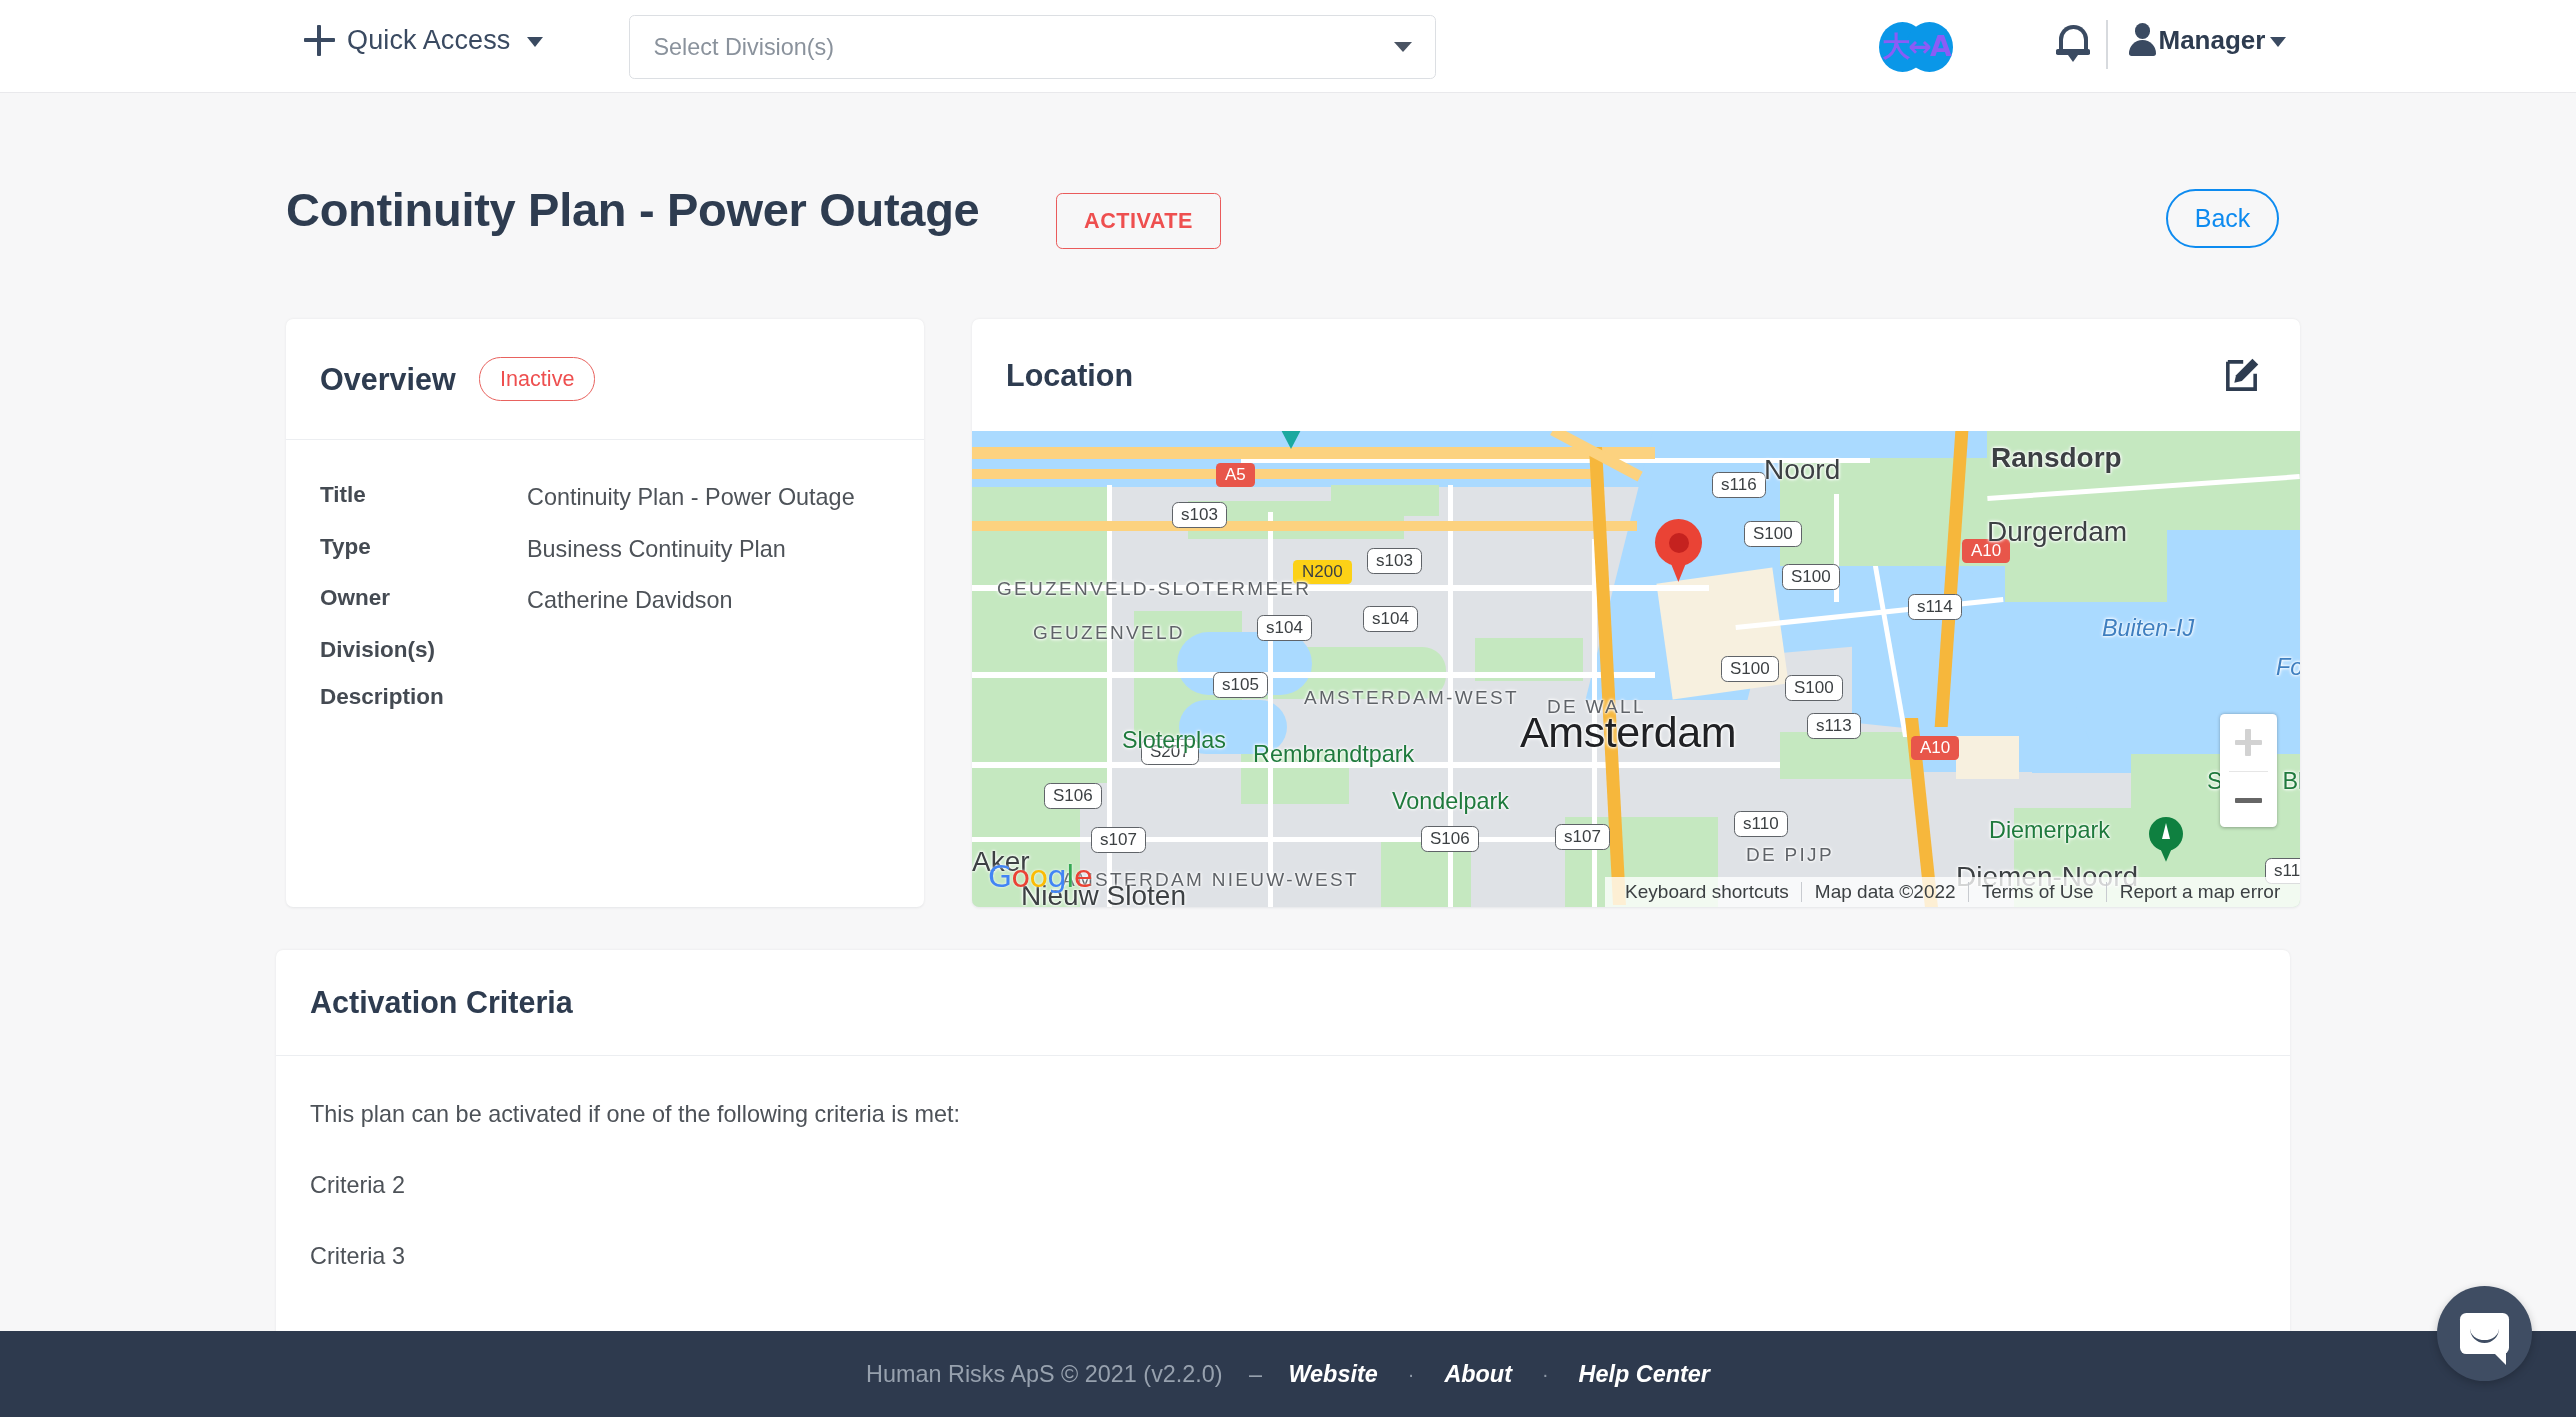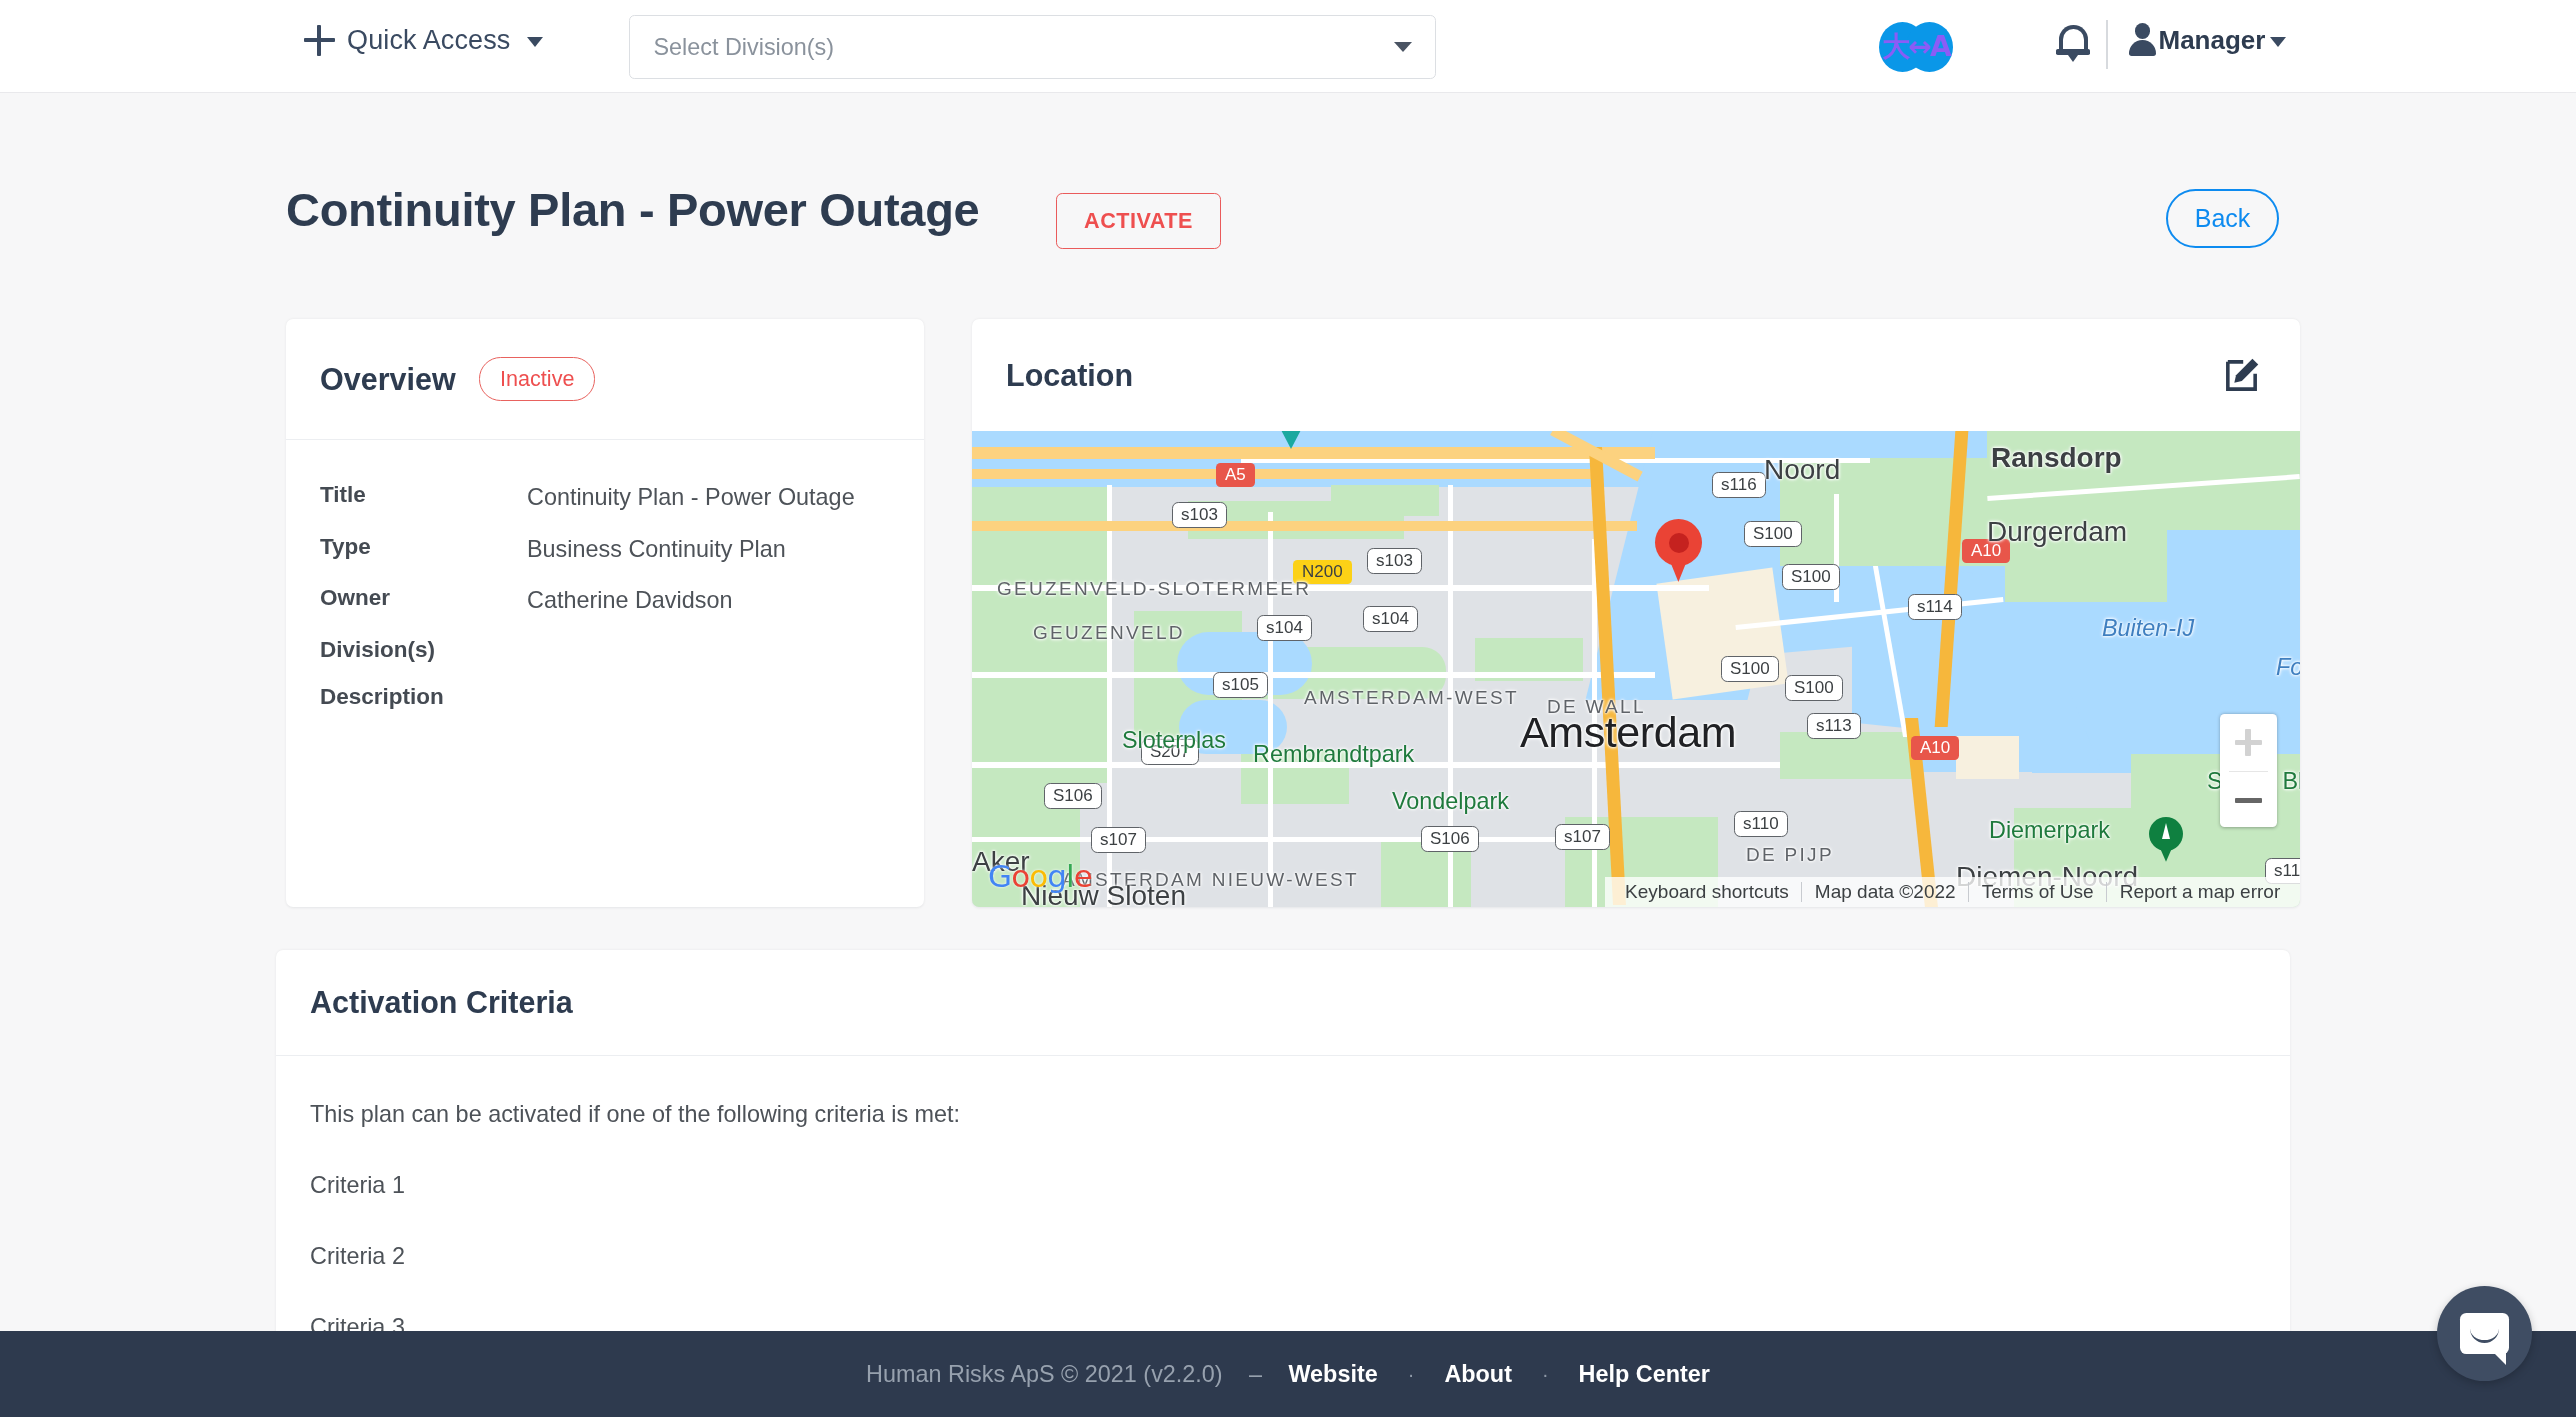--- a/index.html
+++ b/index.html
@@ -358,21 +358,21 @@
     position: absolute; left: 0; bottom: 0;
     width: 2576px; height: 86px;
     background: #2e3a4e;
     display: flex; align-items: center; justify-content: center;
     gap: 12px;
   }
   .footer-copy { font-size: 23.4px; color: #97a1ae; }
   .footer-dash { font-size: 23.4px; color: #97a1ae; padding: 0 14.4px; }
   .footer-link {
     font-size: 23.4px; color: #ffffff; font-weight: 700;
-    text-decoration: none; cursor: pointer;
+    text-decoration: none; cursor: pointer; font-style: italic;
   }
   .footer-dot { font-size: 20px; color: #8e99a7; padding: 0 18px; }
 
   
   .chat-widget {
     position: absolute; left: 2437px; top: 1286px;
     width: 95px; height: 95px; border-radius: 50%;
     background: #3f4d63;
     display: flex; align-items: center; justify-content: center;
     cursor: pointer;
@@ -623,21 +623,20 @@
     </div>
   </div>
 </div>
 
 <div class="card" id="criteria-card">
   <div class="card-head">
     <span class="card-title">Activation Criteria</span>
   </div>
   <div class="crit-body">
     <div class="crit-intro">This plan can be activated if one of the following criteria is met:</div>
-    <div class="crit-item">Criteria 1</div>
     <div class="crit-item">Criteria 2</div>
     <div class="crit-item">Criteria 3</div>
   </div>
 </div>
 
 <div class="footer">
   <span class="footer-copy">Human Risks ApS © 2021 (v2.2.0)</span>
   <span class="footer-dash">–</span>
   <a class="footer-link">Website</a>
   <span class="footer-dot">·</span>

